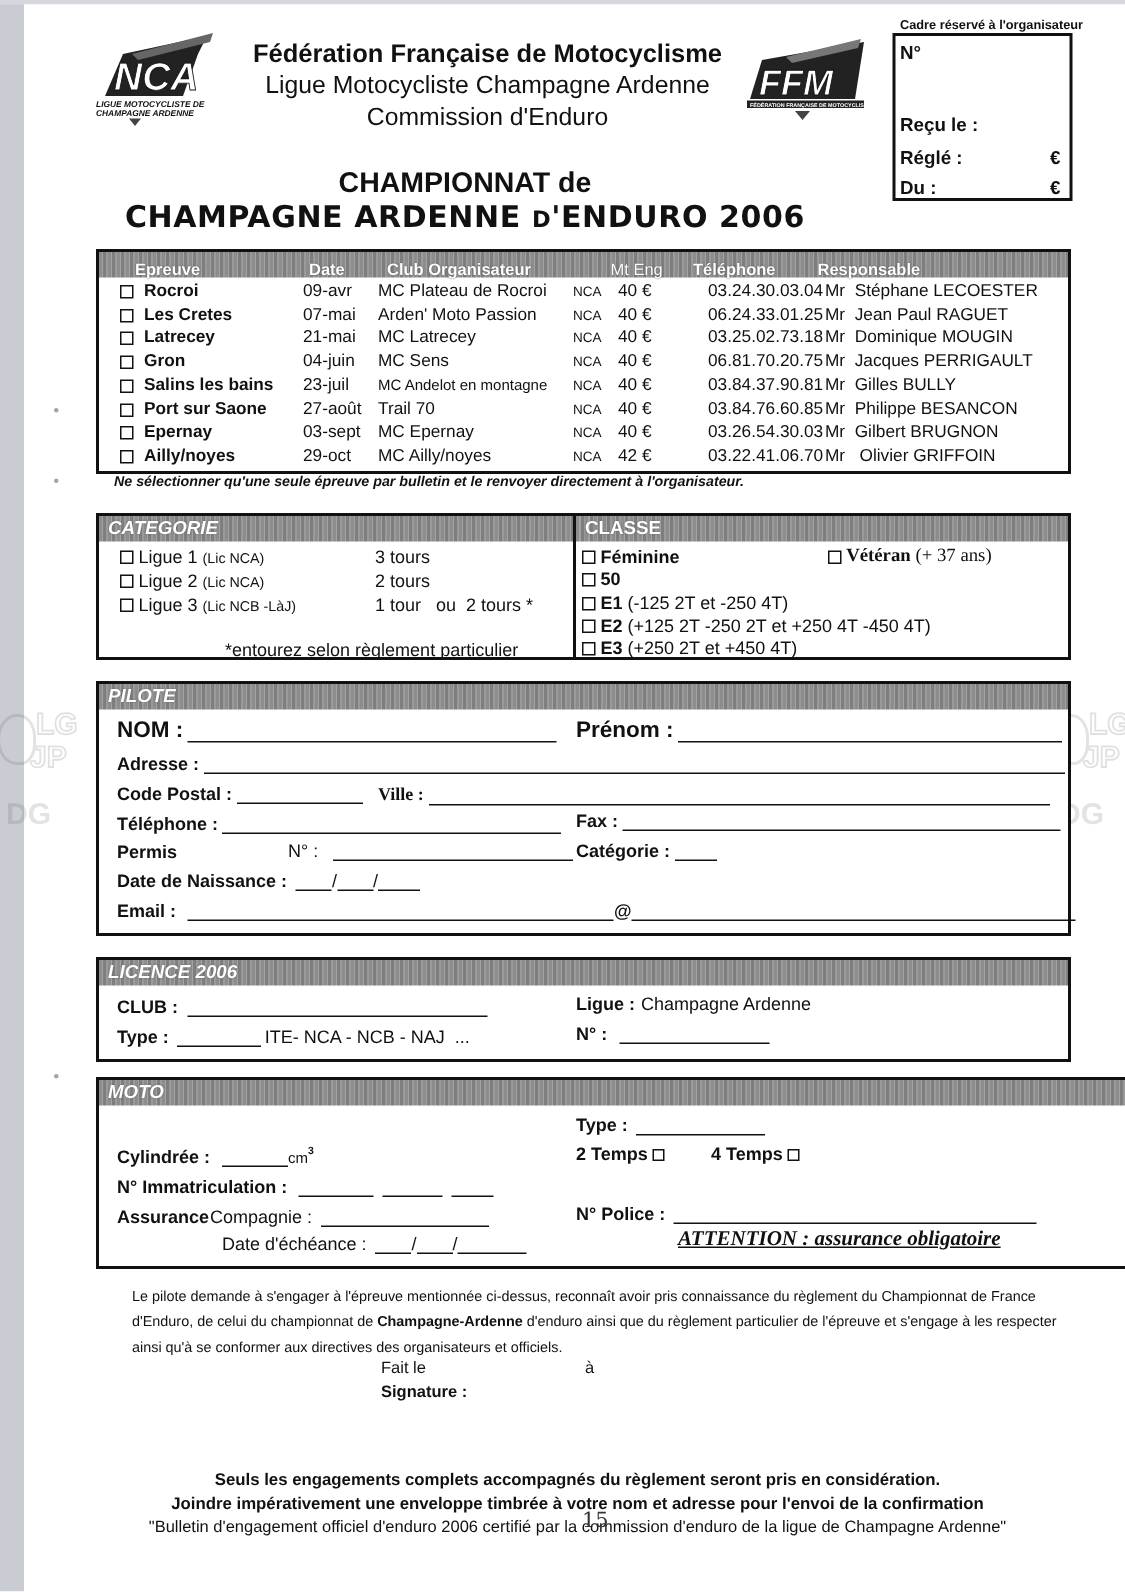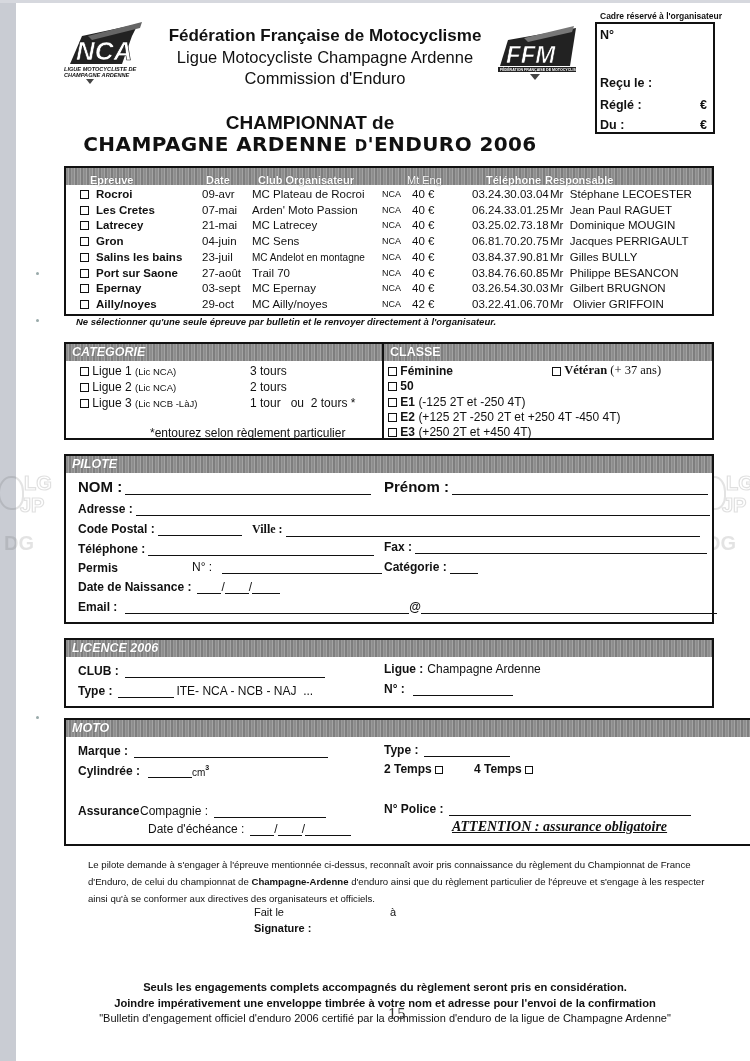--- a/index.html
+++ b/index.html
@@ -149,21 +149,21 @@
       <span>€</span>
     </div>
 </div>
 
 <div class="section" id="events">
   <div class="sec-head upright ev-head">
     <span style="left:24px;">Epreuve</span>
     <span style="left:140px;">Date</span>
     <span style="left:192px;">Club Organisateur</span>
     <span style="left:341px; font-weight:normal;">Mt Eng</span>
-    <span style="left:396px;padding-left:24px;">Téléphone</span>
+    <span style="left:396px;">Téléphone</span>
     <span style="left:479px;">Responsable</span>
   </div>
   <div id="ev-rows">
       <div class="ev-row" style="top: 19px;">
         <span class="c-cb cb"></span>
         <span class="c-name" style="white-space: pre;">Rocroi</span>
         <span class="c-date" style="white-space: pre;">09-avr</span>
         <span class="c-club" style="white-space: pre;">MC Plateau de Rocroi</span>
         <span class="c-lic" style="white-space: pre;">NCA</span>
         <span class="c-fee" style="white-space: pre;">40 €</span>
@@ -411,38 +411,40 @@
       <span style="font-weight:normal; margin-left:2px; white-space:pre;">ITE- NCA - NCB - NAJ  ...</span>
     </div>
   <div class="field" style="left:318px; top:42px;">
       <span>N° :</span>
       <span class="line" style="width:100px; margin-left:8px;"></span>
     </div>
 </div>
 
 <div class="section" id="moto">
   <div class="sec-head">MOTO</div>
-  <div class="field" style="left:12px; top:24px;">
-      <span>Marque :</span>
-      <span class="line" style="width:194px; margin-left:6px;"></span>
-    </div>
   <div class="field" style="left:318px; top:23px;">
       <span>Type :</span>
       <span class="line" style="width:86px; margin-left:6px;"></span>
     </div>
 
   <div class="field" style="left:12px; top:44px;">
       <span>Cylindrée :</span>
       <span class="line" style="width:44px; margin-left:8px;"></span>
       <span style="font-weight:normal; font-size:10px;">cm</span>
       <sup style="font-size:7px; align-self:flex-start;">3</sup>
     </div>
   <div class="field" style="left:318px; top:42px;"><span>2 Temps</span>&nbsp;<span class="cb" style="width:8px; height:8px; margin-bottom:2px;"></span></div>
   <div class="field" style="left:408px; top:42px;"><span>4 Temps</span>&nbsp;<span class="cb" style="width:8px; height:8px; margin-bottom:2px;"></span></div>
 
+  <div class="field" style="left:12px; top:64px;">
+      <span>N° Immatriculation :</span>
+      <span class="line" style="width:50px; margin-left:8px;"></span>
+      <span class="line" style="width:40px; margin-left:6px;"></span>
+      <span class="line" style="width:28px; margin-left:6px;"></span>
+    </div>
 
   <div class="field" style="left:12px; top:84px;">
       <span>Assurance</span>
     </div>
   <div class="field" style="left:74px; top:84px; font-weight:normal;">
       <span>Compagnie :</span>
       <span class="line" style="width:112px; margin-left:6px;"></span>
     </div>
   <div class="field" style="left:318px; top:82px;">
       <span>N° Police :</span>

